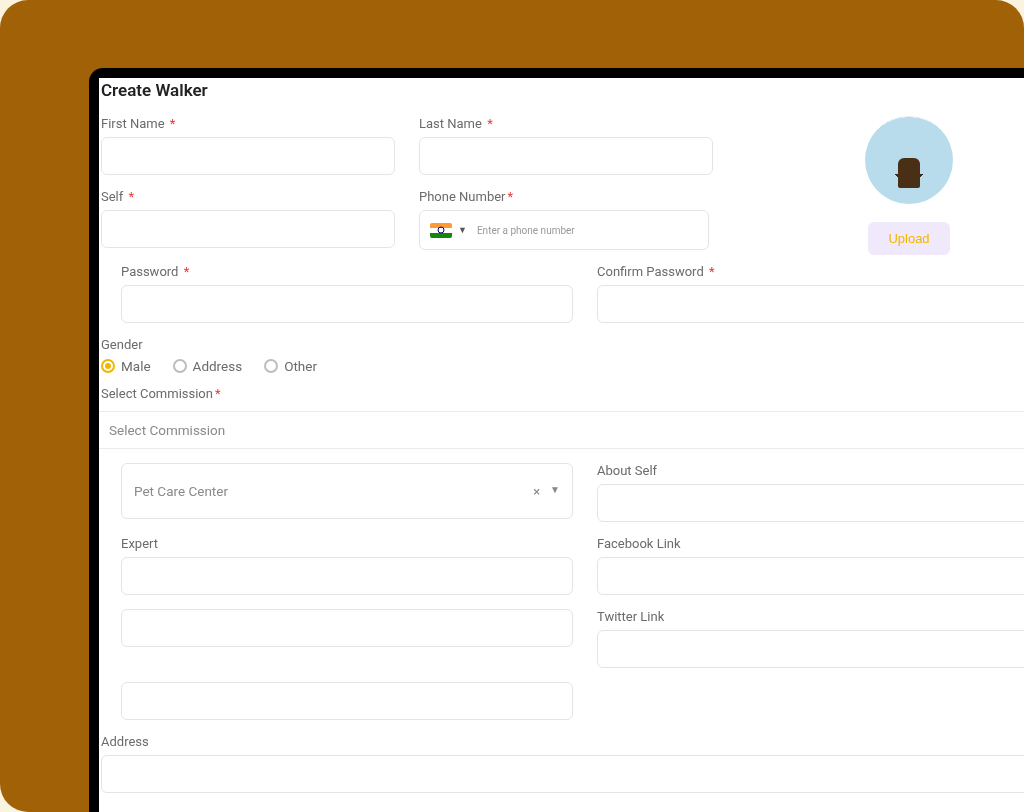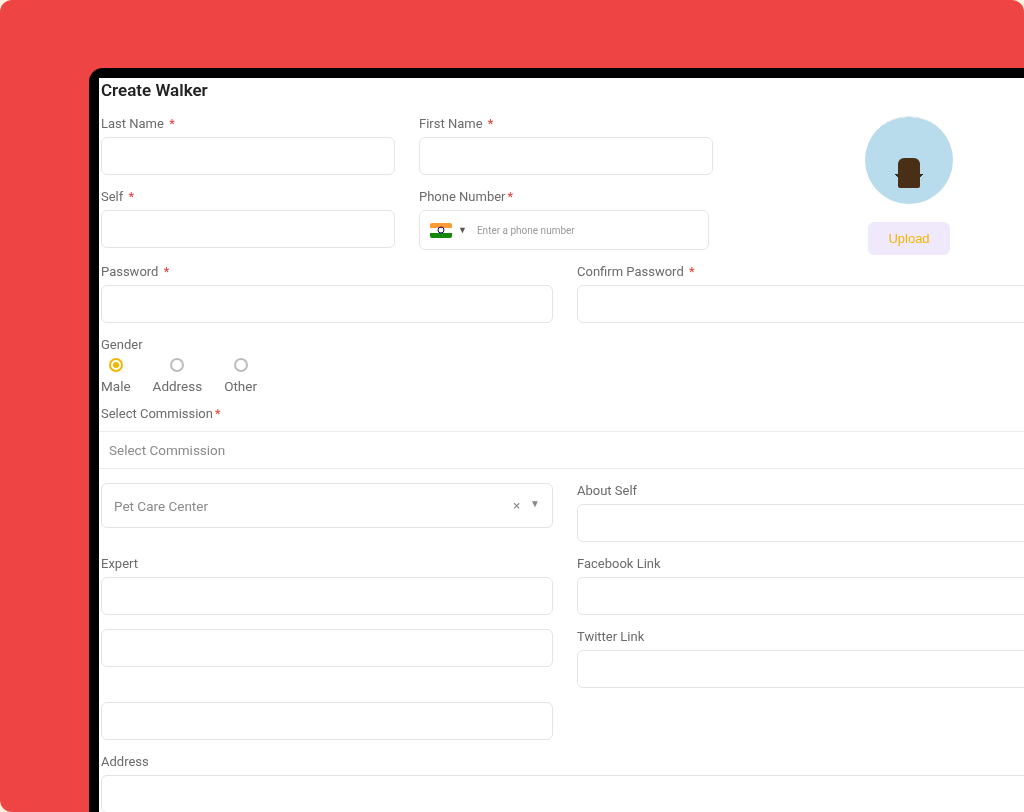--- a/index.html
+++ b/index.html
@@ -10,22 +10,22 @@
     height: 812px;
     overflow: hidden;
     position: relative;
   }
   .outer-card {
     position: absolute;
     top: 0;
     left: 0;
     right: 0;
     bottom: 0;
-    background: #ef4444;
-    border-radius: 12px;
+    background: #a16207;
+    border-radius: 28px;
   }
   .device-frame {
     position: absolute;
     top: 68px;
     left: 89px;
     right: -10px;
     bottom: -10px;
     background: #000;
     border-radius: 14px 0 0 0;
     padding: 10px 0 0 10px;
@@ -173,21 +173,20 @@
     gap: 22px;
     align-items: center;
     margin-top: 4px;
   }
   .radio-opt {
     display: flex;
     align-items: center;
     gap: 6px;
     font-size: 13.5px;
     color: #6b6b6b;
-    flex-direction: column;
   }
   .radio-circle {
     width: 14px; height: 14px;
     border: 2px solid #bdbdbd;
     border-radius: 50%;
     display: inline-block;
     position: relative;
   }
   .radio-circle.checked {
     border-color: #f3b600;
@@ -196,62 +195,62 @@
     content:"";
     position:absolute;
     top:2px;left:2px;right:2px;bottom:2px;
     background:#f3b600;
     border-radius:50%;
   }
   .petcare-select {
     display:flex;
     align-items:center;
     justify-content:space-between;
-    height: 45px;
+    height: 56px;
     border: 1px solid #e4e4e7;
     border-radius: 6px;
     padding: 0 12px;
     font-size: 13.5px;
     color:#8a8a8a;
   }
   .petcare-icons { display:flex; gap:10px; color:#888; font-size:13px;}
   .full-row-label { margin-top:2px; }
   .commission-wrap { margin: 0 -2px 14px; }
   .two-col {
     display:flex;
     gap: 24px;
     margin-bottom: 14px;
   }
   .two-col > div { flex:1; }
-  .two-col .left-fixed { flex:0 0 452px; }
+  .two-col .left-fixed { flex:0 0 452px;margin-left:20px; }
   .chev { font-size:10px; }
 </style>
 </head>
 <body>
 
 <div class="outer-card">
   <div class="device-frame">
     <div class="screen">
 
       <div class="page-title">Create Walker</div>
 
       <div class="form-area">
 
         <div class="avatar-block">
           <div class="avatar"></div>
           <button class="upload-btn">Upload</button>
         </div>
 
         <div class="row">
           <div class="col-half">
+            <span class="label"><span>First Name</span> <span class="req">*</span></span>
+            <input class="input" style="">
+          </div>
+          <div class="col-half">
             <span class="label"><span>Last Name</span> <span class="req">*</span></span>
-            <input class="input" style="">
-          </div>
-          <div class="col-half">
-            <span class="label"><span>First Name</span> <span class="req">*</span></span>
             <input class="input" style="">
           </div>
         </div>
 
         <div class="row">
           <div class="col-half">
             <span class="label"><span>Self</span> <span class="req">*</span></span>
             <input class="input" style="">
           </div>
           <div class="col-half">

